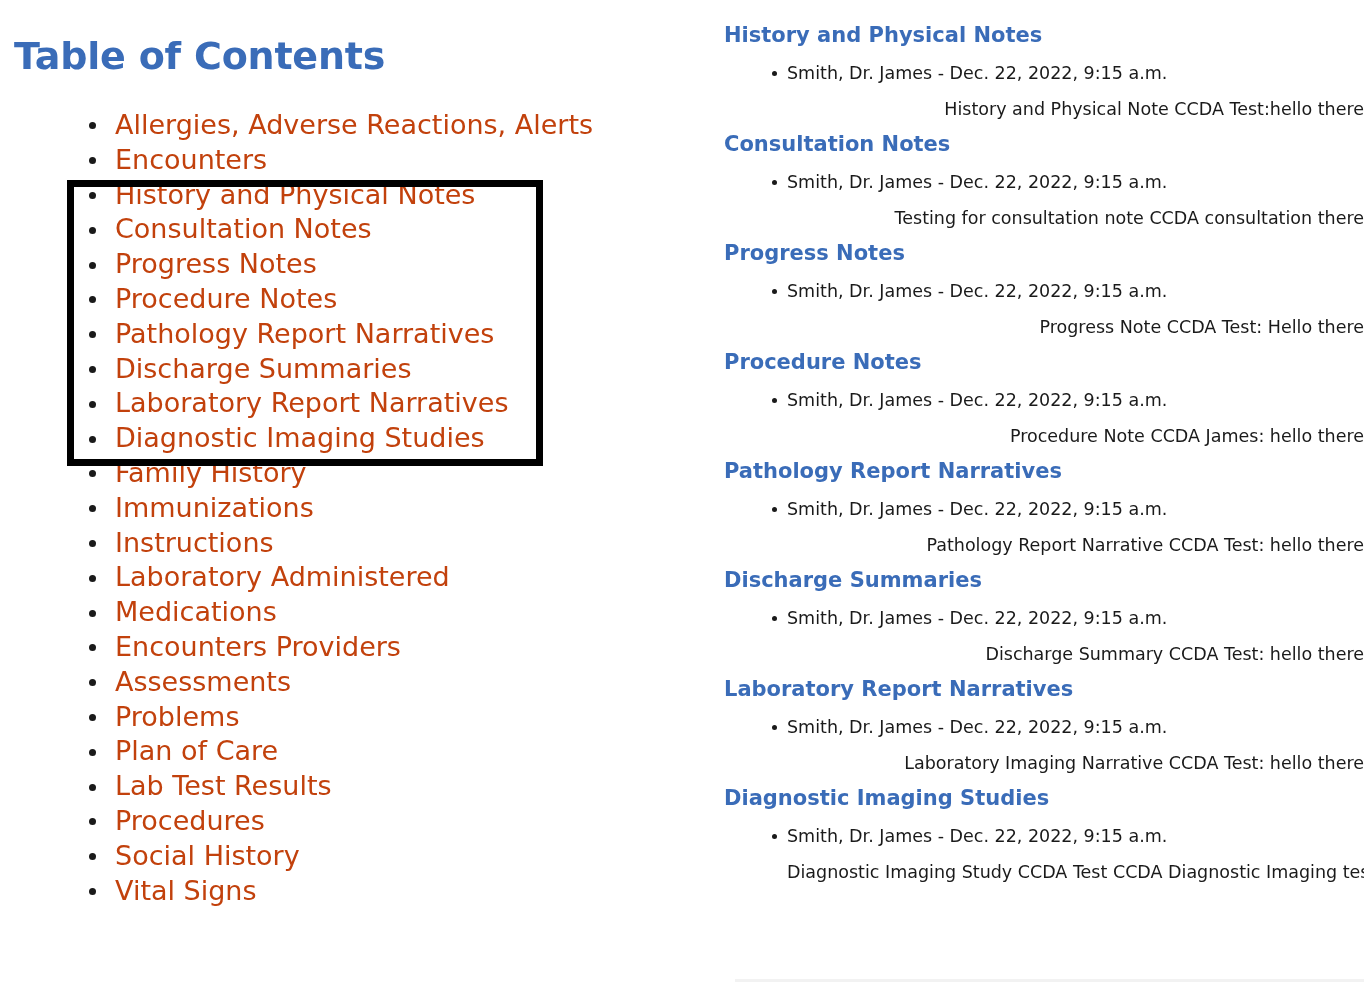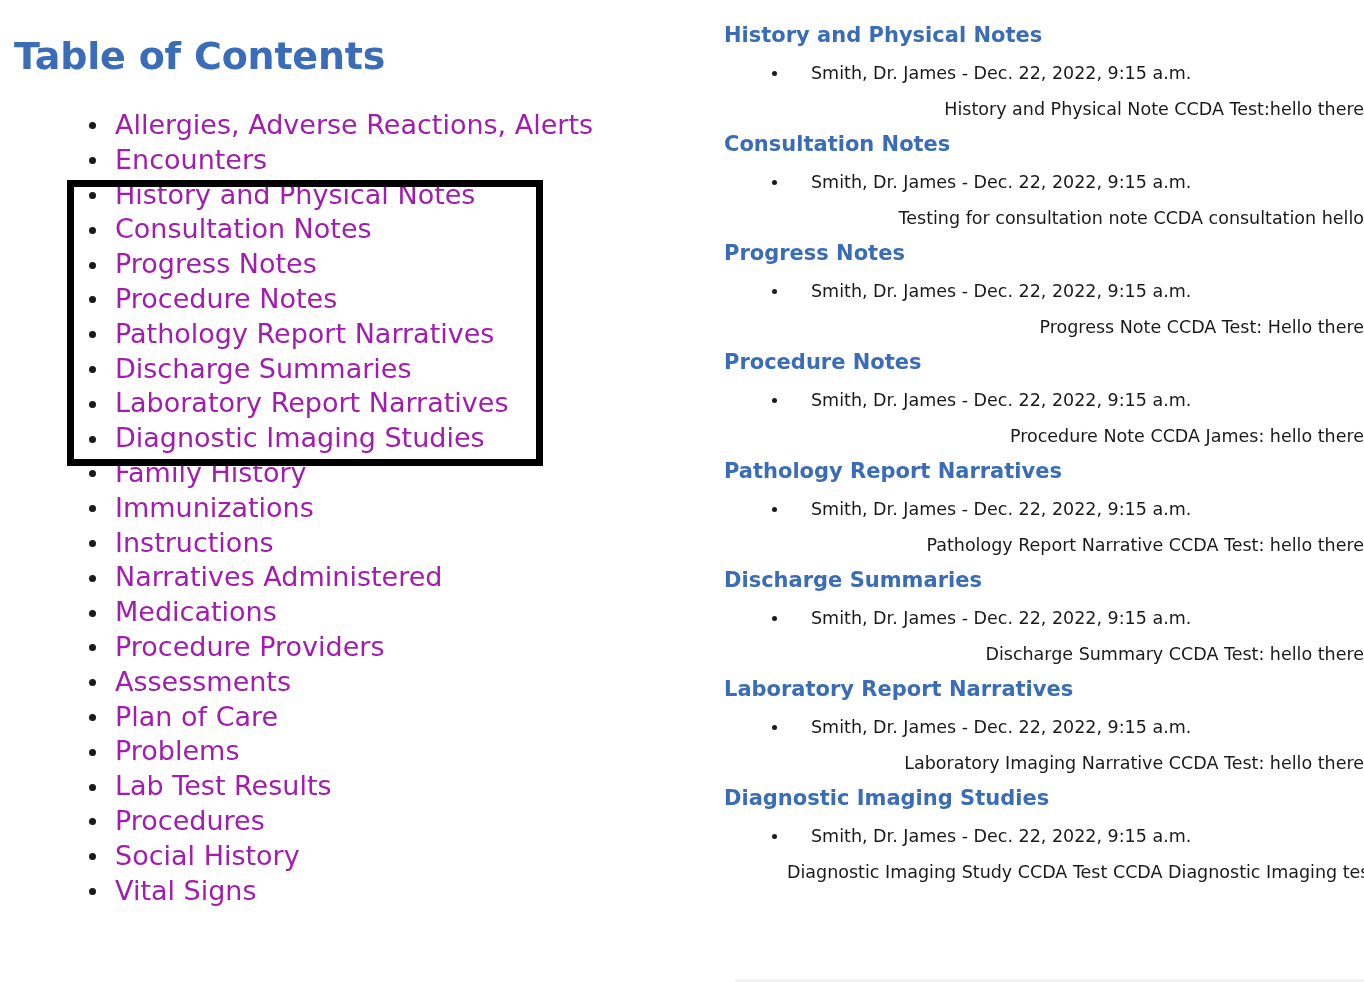--- a/index.html
+++ b/index.html
@@ -69,21 +69,21 @@
     top: 50%;
     width: 7px;
     height: 7px;
     margin-top: -3px;
     border-radius: 50%;
     background: #1a1a1a;
   }
 
   .toc-link {
     font-size: 27px;
-    color: #a21caf;
+    color: #c2410c;
     text-decoration: none;
     cursor: pointer;
   }
 
   
   .highlight-box {
     position: absolute;
     left: 67px;
     top: 180px;
     width: 476px;
@@ -133,21 +133,20 @@
     height: 5px;
     border-radius: 50%;
     background: #1a1a1a;
   }
 
   .note-author {
     font-size: 17.5px;
     line-height: 22px;
     color: #1a1a1a;
     white-space: nowrap;
-    margin-left: 24px;
   }
 
   .note-body {
     margin-top: 14px;
     padding-left: 87px;
     font-size: 17.5px;
     line-height: 22px;
     color: #1a1a1a;
     white-space: nowrap;
     text-align: right;
@@ -178,45 +177,45 @@
         <li class="toc-item"><span class="bullet"></span><a class="toc-link" href="#">Consultation Notes</a></li>
         <li class="toc-item"><span class="bullet"></span><a class="toc-link" href="#">Progress Notes</a></li>
         <li class="toc-item"><span class="bullet"></span><a class="toc-link" href="#">Procedure Notes</a></li>
         <li class="toc-item"><span class="bullet"></span><a class="toc-link" href="#">Pathology Report Narratives</a></li>
         <li class="toc-item"><span class="bullet"></span><a class="toc-link" href="#">Discharge Summaries</a></li>
         <li class="toc-item"><span class="bullet"></span><a class="toc-link" href="#">Laboratory Report Narratives</a></li>
         <li class="toc-item"><span class="bullet"></span><a class="toc-link" href="#">Diagnostic Imaging Studies</a></li>
         <li class="toc-item"><span class="bullet"></span><a class="toc-link" href="#">Family History</a></li>
         <li class="toc-item"><span class="bullet"></span><a class="toc-link" href="#">Immunizations</a></li>
         <li class="toc-item"><span class="bullet"></span><a class="toc-link" href="#">Instructions</a></li>
-        <li class="toc-item"><span class="bullet"></span><a class="toc-link" href="#">Narratives Administered</a></li>
+        <li class="toc-item"><span class="bullet"></span><a class="toc-link" href="#">Laboratory Administered</a></li>
         <li class="toc-item"><span class="bullet"></span><a class="toc-link" href="#">Medications</a></li>
-        <li class="toc-item"><span class="bullet"></span><a class="toc-link" href="#">Procedure Providers</a></li>
+        <li class="toc-item"><span class="bullet"></span><a class="toc-link" href="#">Encounters Providers</a></li>
         <li class="toc-item"><span class="bullet"></span><a class="toc-link" href="#">Assessments</a></li>
+        <li class="toc-item"><span class="bullet"></span><a class="toc-link" href="#">Problems</a></li>
         <li class="toc-item"><span class="bullet"></span><a class="toc-link" href="#">Plan of Care</a></li>
-        <li class="toc-item"><span class="bullet"></span><a class="toc-link" href="#">Problems</a></li>
         <li class="toc-item"><span class="bullet"></span><a class="toc-link" href="#">Lab Test Results</a></li>
         <li class="toc-item"><span class="bullet"></span><a class="toc-link" href="#">Procedures</a></li>
         <li class="toc-item"><span class="bullet"></span><a class="toc-link" href="#">Social History</a></li>
         <li class="toc-item"><span class="bullet"></span><a class="toc-link" href="#">Vital Signs</a></li>
       </ul>
 
     <div class="highlight-box"></div>
   </div>
 
   <div class="notes-column" id="notes-column">
       <div class="note-section">
         <h2 class="note-heading">History and Physical Notes</h2>
         <div class="note-entry"><span class="bullet"></span><span class="note-author">Smith, Dr. James - Dec. 22, 2022, 9:15 a.m.</span></div>
         <div class="note-body">History and Physical Note CCDA Test:hello there</div>
       </div>
       <div class="note-section">
         <h2 class="note-heading">Consultation Notes</h2>
         <div class="note-entry"><span class="bullet"></span><span class="note-author">Smith, Dr. James - Dec. 22, 2022, 9:15 a.m.</span></div>
-        <div class="note-body">Testing for consultation note CCDA consultation hello</div>
+        <div class="note-body">Testing for consultation note CCDA consultation there</div>
       </div>
       <div class="note-section">
         <h2 class="note-heading">Progress Notes</h2>
         <div class="note-entry"><span class="bullet"></span><span class="note-author">Smith, Dr. James - Dec. 22, 2022, 9:15 a.m.</span></div>
         <div class="note-body">Progress Note CCDA Test: Hello there</div>
       </div>
       <div class="note-section">
         <h2 class="note-heading">Procedure Notes</h2>
         <div class="note-entry"><span class="bullet"></span><span class="note-author">Smith, Dr. James - Dec. 22, 2022, 9:15 a.m.</span></div>
         <div class="note-body">Procedure Note CCDA James: hello there</div>

